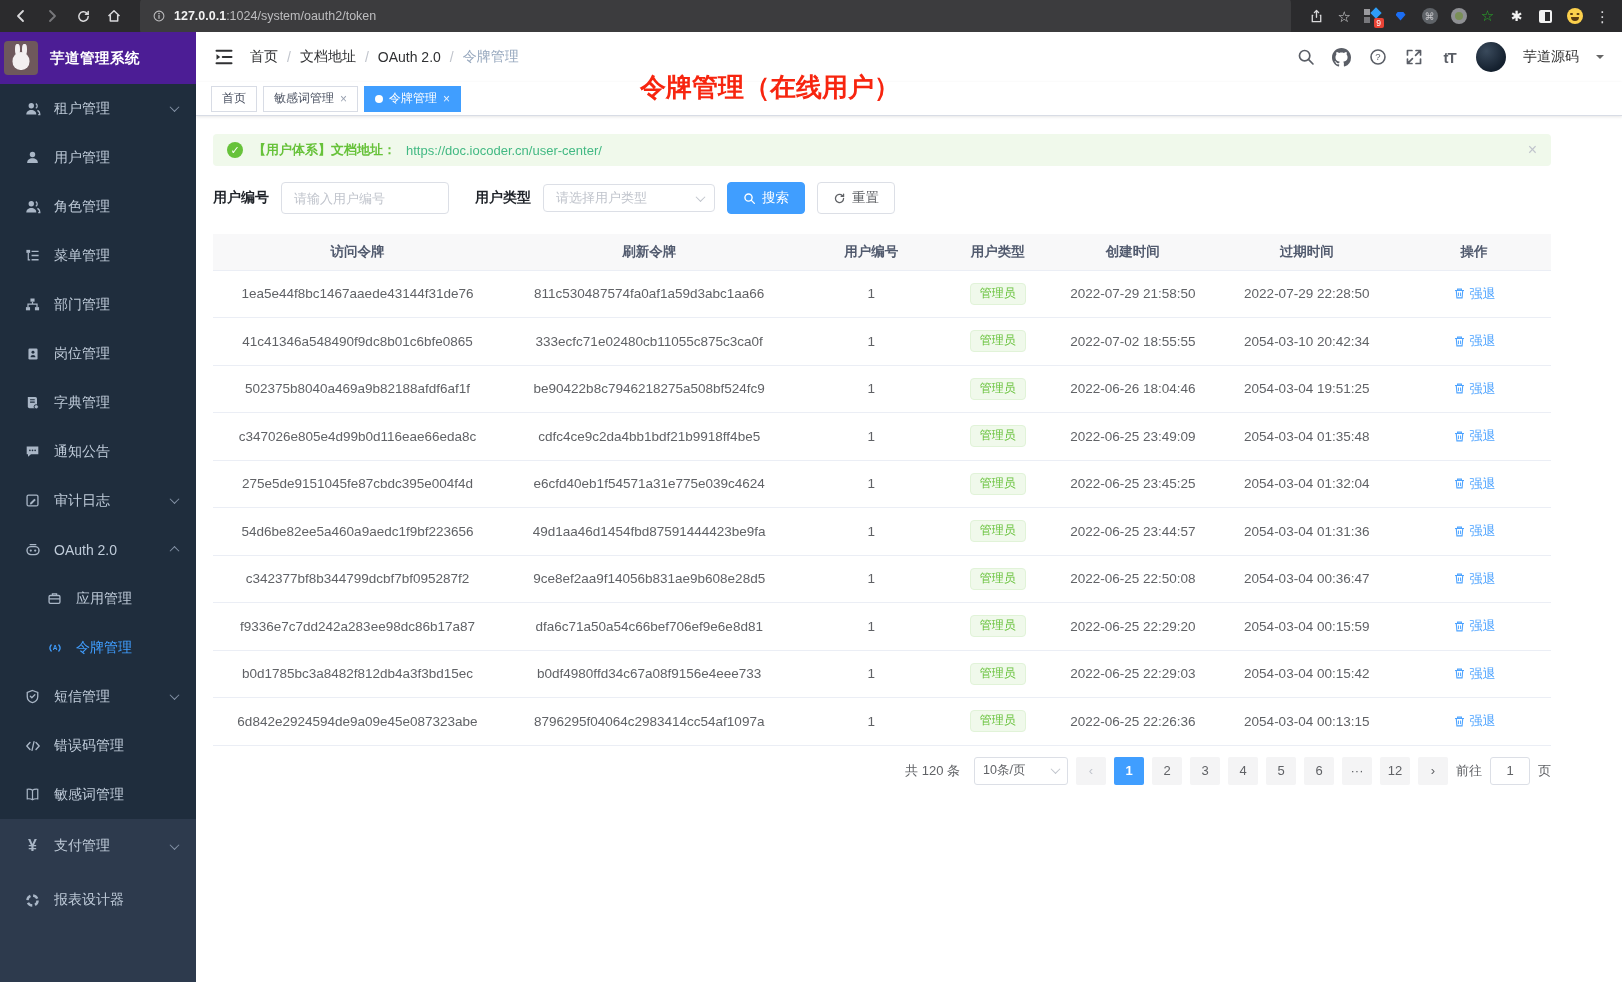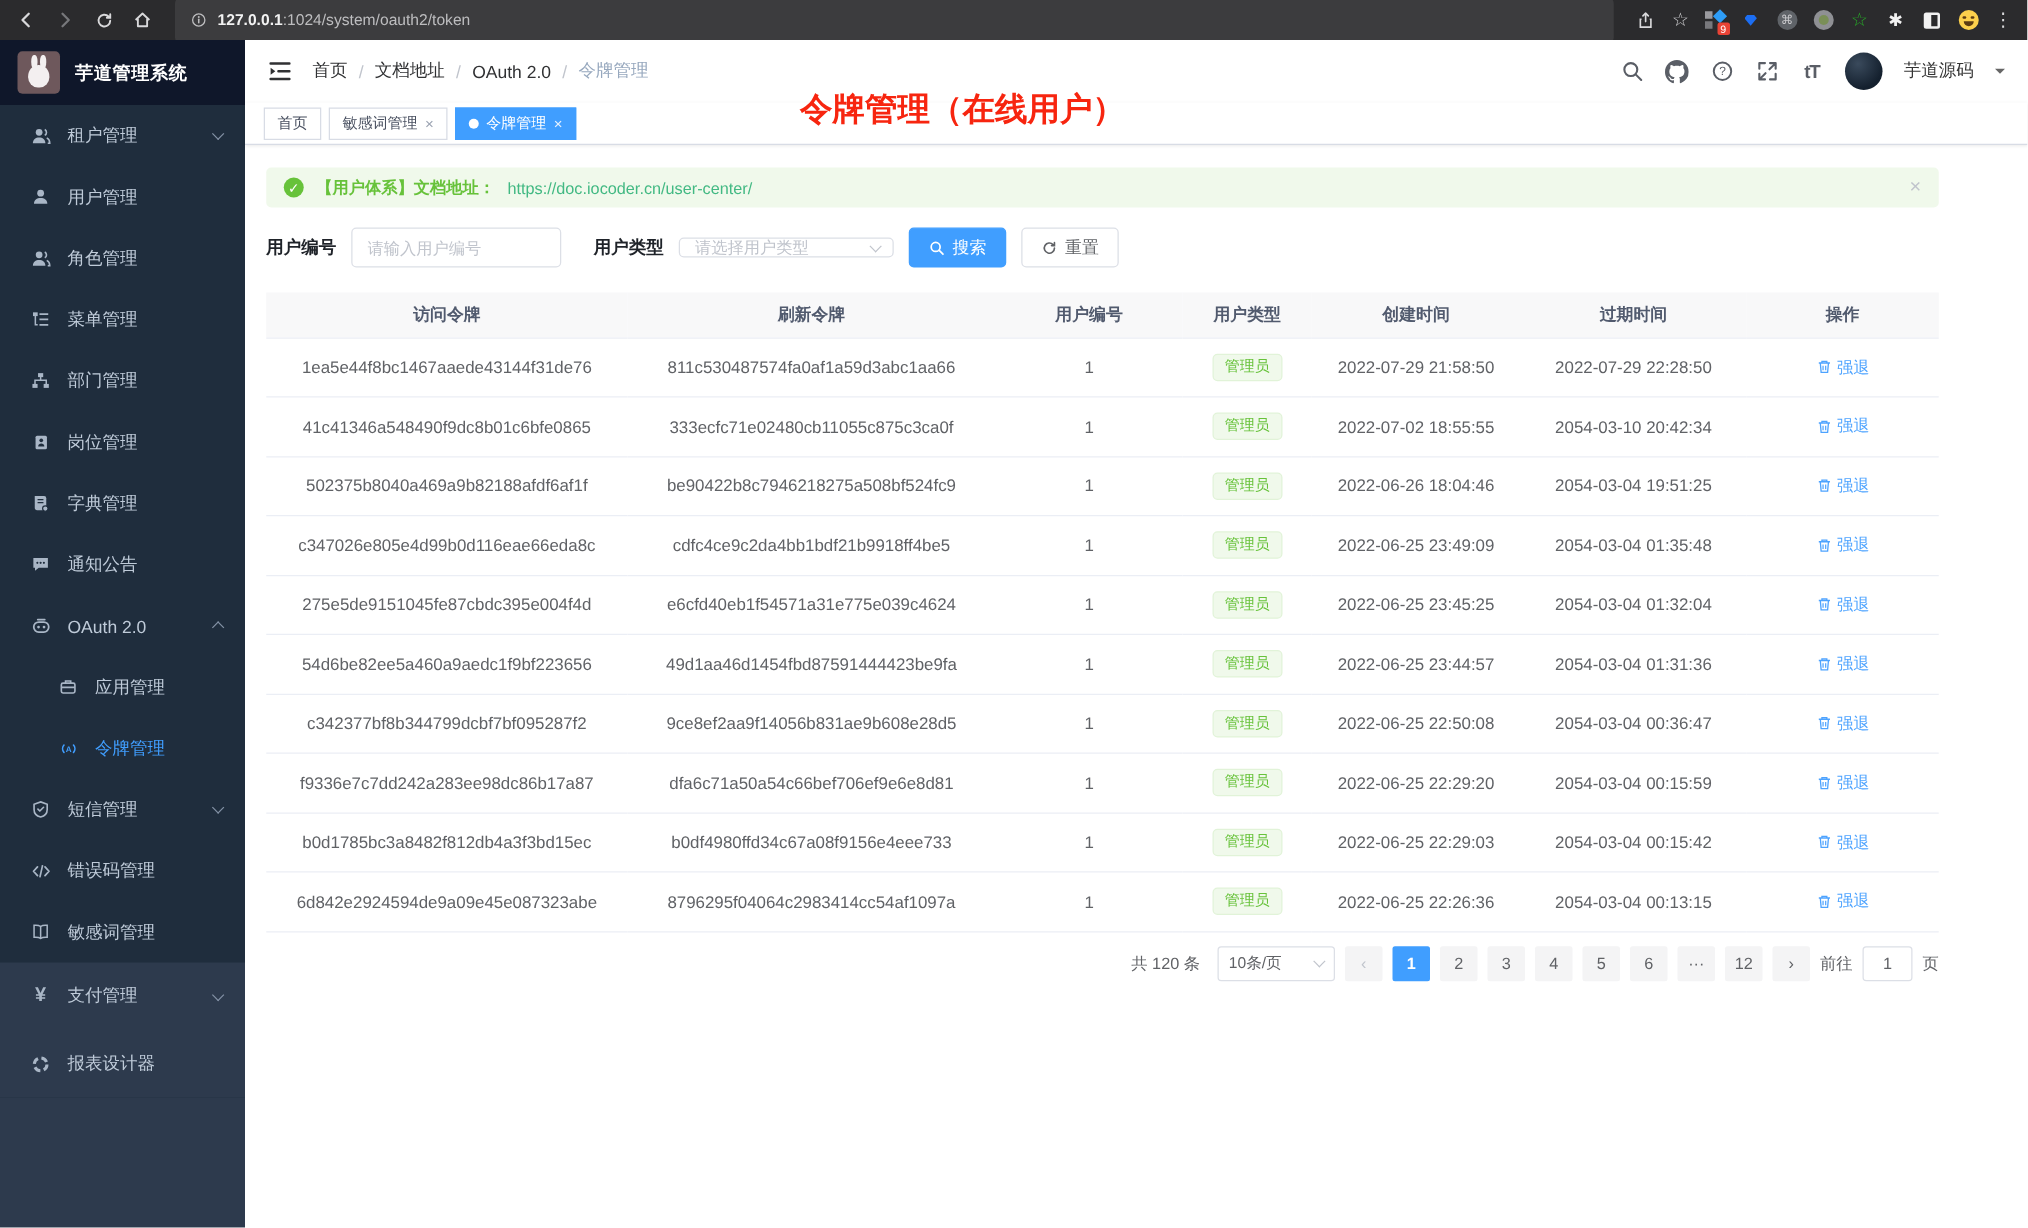--- a/index.html
+++ b/index.html
@@ -25,21 +25,21 @@
   .circ-gray i{width:8px;height:8px;border-radius:50%;background:#7a8f57}
   .star-green{color:#27b327;font-size:15px}
   .pin-white{color:#f2f2f2;font-size:14px}
   .sqr-white{width:13px;height:13px;border:2px solid #f2f2f2;border-left-width:6px;border-radius:2px}
   .emoji{width:16px;height:16px;border-radius:50%;background:#fcd04c;position:relative}
   .emoji::before{content:"";position:absolute;left:3.5px;top:4.5px;width:2.5px;height:2.5px;border-radius:50%;background:#5b3b12;box-shadow:6.5px 0 0 #5b3b12}
   .emoji::after{content:"";position:absolute;left:4px;bottom:3px;width:8px;height:4px;border-radius:0 0 8px 8px;background:#5b3b12}
   
   .app{display:flex;height:950px}
   .sidebar{width:196px;background:#1f2d3d;color:#bfcbd9;display:flex;flex-direction:column;flex-shrink:0}
-  .logo{height:52px;background:#0f172a;display:flex;align-items:center;padding-left:14px;gap:12px;cursor:pointer}
+  .logo{height:52px;background:#4c1d95;display:flex;align-items:center;padding-left:4px;gap:12px;cursor:pointer}
   .logo-img{width:34px;height:34px;border-radius:4px;background:#6e585c;position:relative;overflow:hidden}
   .logo-img::before{content:"";position:absolute;left:50%;top:58%;width:17px;height:18px;transform:translate(-50%,-50%);background:#f3eff0;border-radius:50% 50% 46% 46%}
   .logo-img::after{content:"";position:absolute;left:calc(50% - 6px);top:3px;width:4.5px;height:11px;background:#f3eff0;border-radius:45%;box-shadow:7px 0 0 #f3eff0}
   .logo-title{color:#fff;font-weight:700;font-size:14.5px;letter-spacing:.5px}
   .menu{flex:1;display:flex;flex-direction:column}
   .s-item{height:49px;display:flex;align-items:center;padding:0 18px 0 24px;font-size:14px;cursor:pointer;flex-shrink:0}
   .s-icon{width:17px;height:17px;margin-right:13px;color:#a9b6c6;display:flex;align-items:center;justify-content:center;font-size:13px;font-weight:700}
   .s-label{flex:1;white-space:nowrap}
   .s-item.sub{padding-left:46px}
   .s-item.active{color:#409eff}
@@ -74,21 +74,21 @@
   .content{padding:18px 71px 0 17px}
   .alert{height:32px;background:#f0f9eb;border-radius:4px;display:flex;align-items:center;padding:0 14px;gap:10px}
   .alert-check{width:16px;height:16px;border-radius:50%;background:#67c23a;color:#fff;display:flex;align-items:center;justify-content:center;font-size:11px;flex-shrink:0}
   .alert-text{font-size:13px;color:#67c23a;font-weight:700}
   .alert-link{font-size:13px;color:#42b983;text-decoration:none;cursor:pointer}
   .alert-x{margin-left:auto;color:#c0c4cc;font-size:16px;cursor:pointer}
   .filters{display:flex;align-items:center;margin-top:16px}
   .f-label{font-weight:700;color:#1f2329;font-size:14px;margin-right:12px}
   .f-input{width:168px;height:32px;border:1px solid #dcdfe6;border-radius:4px;padding:0 12px;font-size:13px;color:#606266;outline:none;margin-right:26px}
   .f-input::placeholder{color:#c0c4cc}
-  .f-select{width:172px;height:16px;border:1px solid #dcdfe6;border-radius:4px;display:flex;align-items:center;justify-content:space-between;padding:0 10px 0 12px;color:#c0c4cc;font-size:13px;margin-right:12px;cursor:pointer}
+  .f-select{width:172px;height:28px;border:1px solid #dcdfe6;border-radius:4px;display:flex;align-items:center;justify-content:space-between;padding:0 10px 0 12px;color:#c0c4cc;font-size:13px;margin-right:12px;cursor:pointer}
   .sel-chev{width:7px;height:7px;border-right:1.4px solid #c0c4cc;border-bottom:1.4px solid #c0c4cc;transform:rotate(45deg) translate(-1px,-1px)}
   .btn{height:32px;border-radius:4px;display:inline-flex;align-items:center;gap:6px;padding:0 15px;font-size:13.5px;cursor:pointer;border:1px solid #dcdfe6;background:#fff;color:#606266}
   .btn-primary{background:#409eff;border-color:#409eff;color:#fff;margin-right:12px}
   
   table{width:100%;border-collapse:collapse;margin-top:20px;table-layout:fixed}
   thead th{background:#f8f8f9;color:#515a6e;font-size:13.5px;font-weight:700;height:36px;text-align:center;border-bottom:1px solid #ebeef5}
   tbody td{height:47.5px;font-size:13.5px;color:#606266;border-bottom:1px solid #ebeef5;text-align:center;overflow:hidden;white-space:nowrap}
   .badge{display:inline-block;padding:2px 9px;font-size:12px;color:#67c23a;background:#f0f9eb;border:1px solid #e1f3d8;border-radius:4px;line-height:1.3}
   .act{color:#4da3ff;font-size:13px;display:inline-flex;gap:4px;align-items:center;cursor:pointer;text-decoration:none}
   .act svg{width:13px;height:13px}
@@ -259,20 +259,30 @@
               <path d="M1.8 2.6h12.4v8.2H6.4l-3.2 2.7v-2.7H1.8z" fill="currentColor"></path>
               <circle cx="5.2" cy="6.7" r=".9" fill="#1f2d3d"></circle>
               <circle cx="8" cy="6.7" r=".9" fill="#1f2d3d"></circle>
               <circle cx="10.8" cy="6.7" r=".9" fill="#1f2d3d"></circle>
             </svg>
           </span>
         <span class="s-label">通知公告</span>
       </div>
       <div class="s-item">
         <span class="s-icon">
+            <svg viewBox="0 0 16 16" width="15" height="15">
+              <rect x="2.2" y="2.2" width="11.6" height="11.6" rx="1.6" fill="none" stroke="currentColor" stroke-width="1.4"></rect>
+              <path d="M5.6 10.4 10 6l1.5 1.5-4.4 4.4-1.9.4z" fill="currentColor"></path>
+            </svg>
+          </span>
+        <span class="s-label">审计日志</span>
+        <span class="chev down"></span>
+      </div>
+      <div class="s-item">
+        <span class="s-icon">
             <svg viewBox="0 0 16 16" width="16" height="16">
               <rect x="2" y="4.6" width="12" height="8" rx="4" fill="none" stroke="currentColor" stroke-width="1.4"></rect>
               <circle cx="5.8" cy="8.6" r="1.1" fill="currentColor"></circle>
               <circle cx="10.2" cy="8.6" r="1.1" fill="currentColor"></circle>
               <path d="M5.2 2.6h5.6" stroke="currentColor" stroke-width="1.4" stroke-linecap="round"></path>
             </svg>
           </span>
         <span class="s-label">OAuth 2.0</span>
         <span class="chev up"></span>
       </div>

